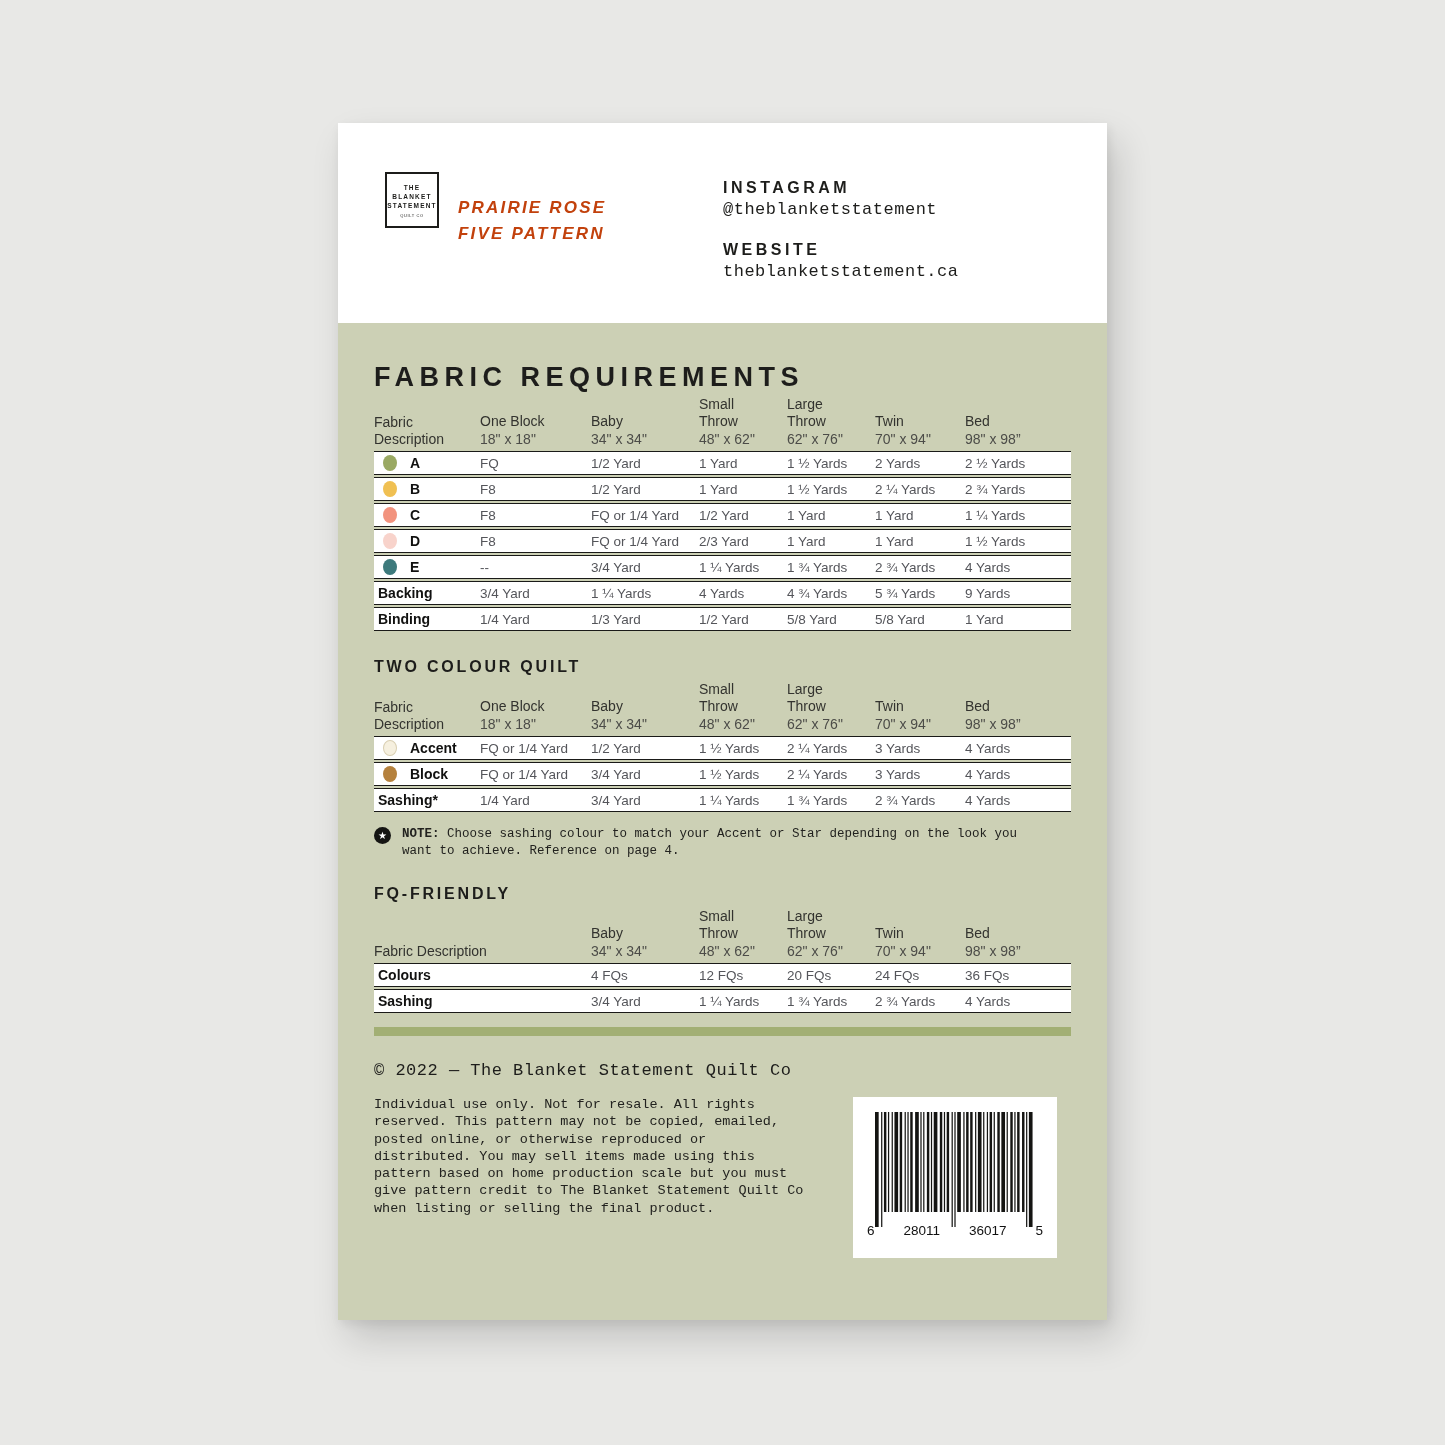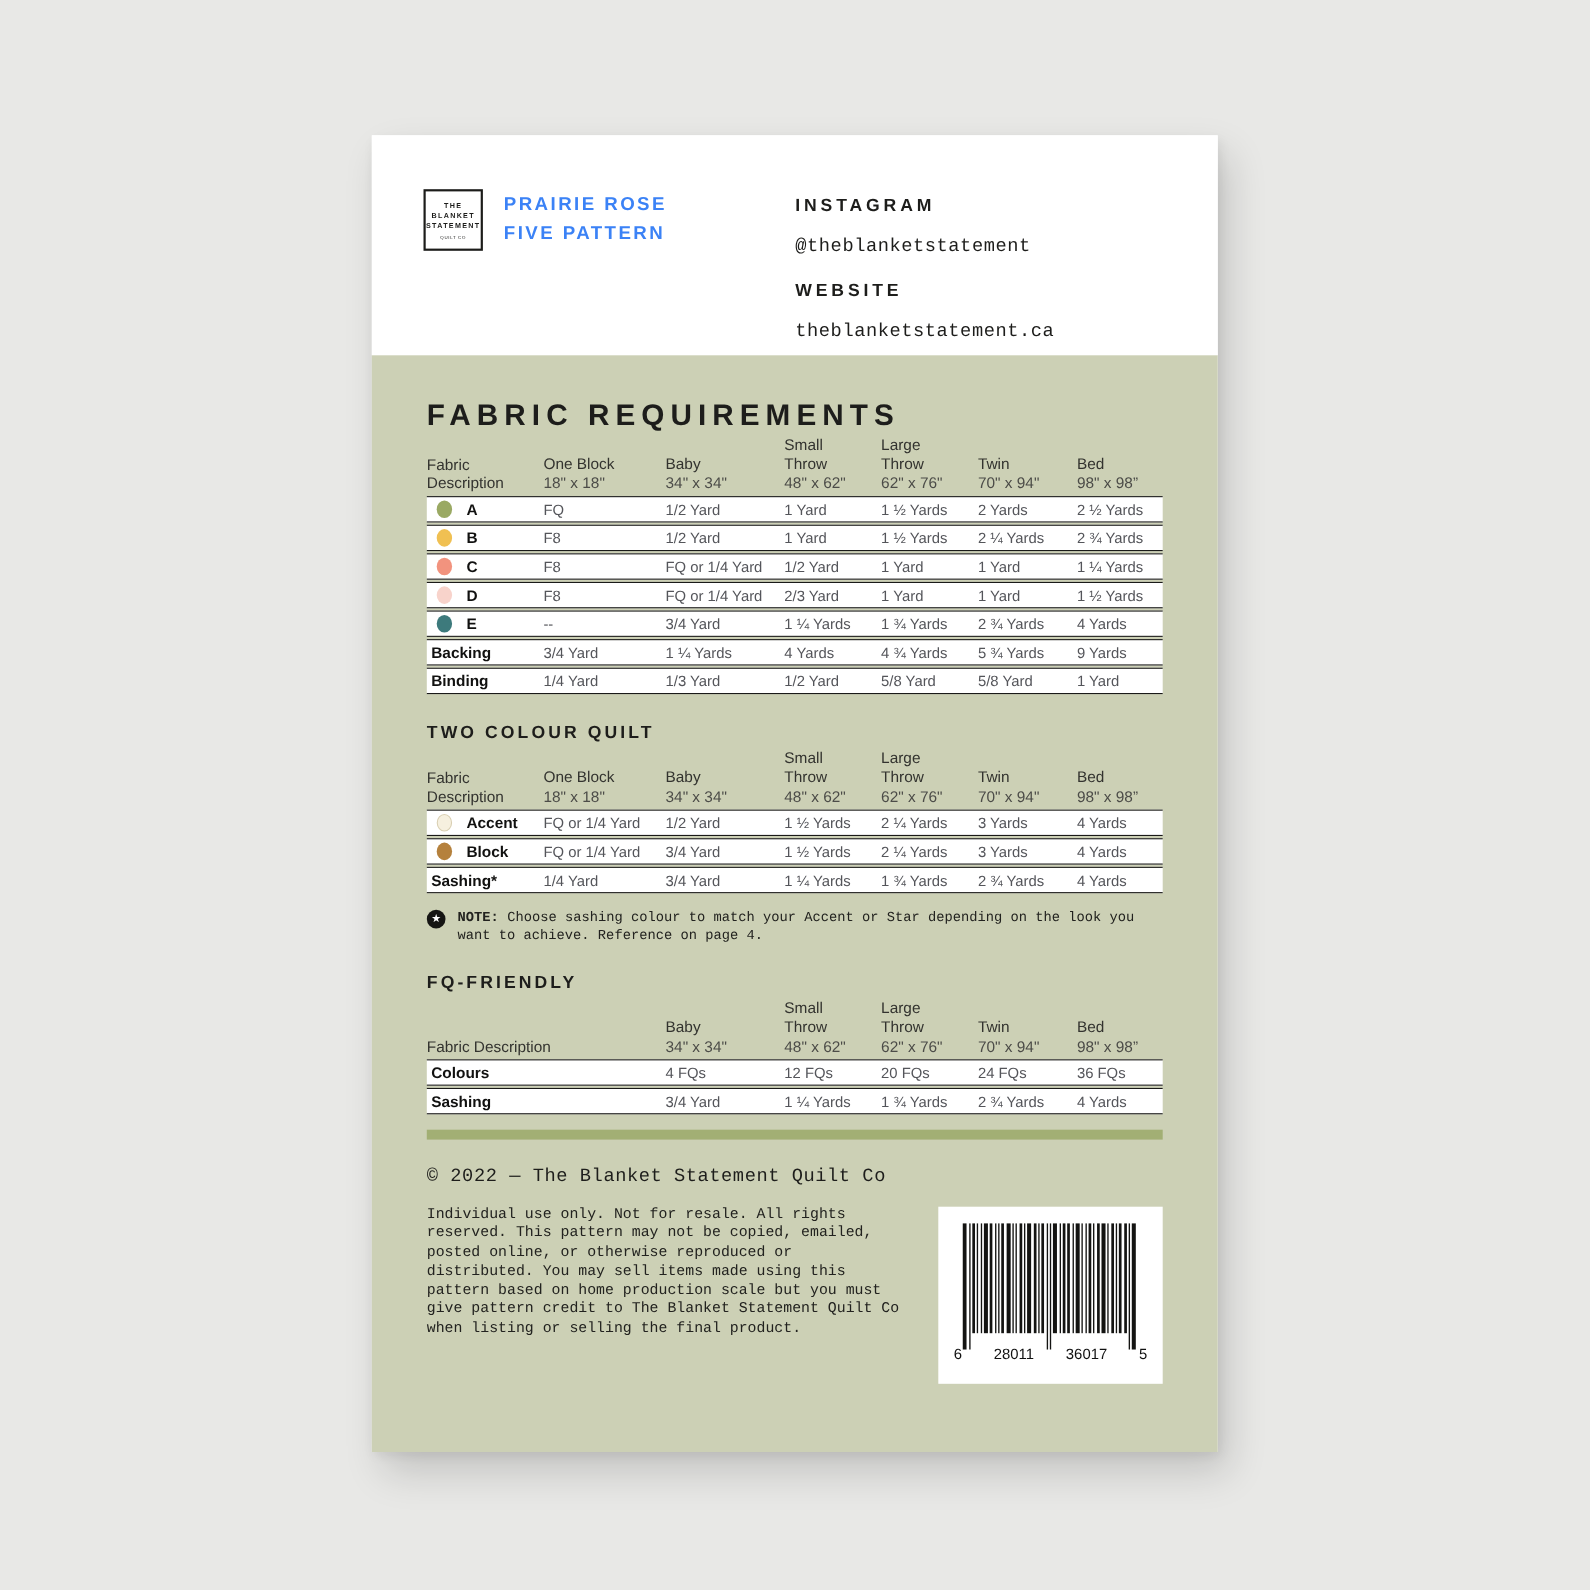--- a/index.html
+++ b/index.html
@@ -17,30 +17,30 @@
   
   .card-header{position:absolute;left:0;top:0;width:100%;height:200px;background:#ffffff;}
   .logo-box{
     position:absolute;left:47px;top:49px;width:54px;height:56px;
     border:2px solid #1c1c1a;box-sizing:border-box;
     display:flex;flex-direction:column;align-items:center;justify-content:center;
     color:#1c1c1a;
   }
   .logo-line{font-size:6.5px;font-weight:bold;letter-spacing:1.2px;line-height:9px;}
   .logo-sub{font-size:4px;letter-spacing:0.6px;margin-top:3px;}
-  .title-block{position:absolute;left:120px;top:50px;color:#3b82f6;}
+  .title-block{position:absolute;left:120px;top:72px;color:#c2410c;font-style:italic;}
   .title-line{font-size:17px;font-weight:bold;letter-spacing:2.2px;line-height:26px;}
   .contact-block{position:absolute;left:385px;top:56px;color:#1d1d1b;}
   .contact-label{font-size:16px;font-weight:bold;letter-spacing:3.5px;}
-  .contact-value{font-family:"Liberation Mono","DejaVu Sans Mono",monospace;font-size:17px;margin-top:18px;letter-spacing:0.5px;}
+  .contact-value{font-family:"Liberation Mono","DejaVu Sans Mono",monospace;font-size:17px;margin-top:3px;letter-spacing:0.5px;}
   .contact-gap{height:22px;}
   
   .card-body{
     position:absolute;left:0;top:200px;right:0;bottom:0;
-    background:#ccd0b5;box-sizing:border-box;padding:0 50px;
+    background:#ccd0b5;box-sizing:border-box;padding:0 36px;
   }
   .main-title{
     margin:40px 0 0 0;font-size:27px;font-weight:bold;letter-spacing:5.5px;
     color:#1d1d1b;line-height:29px;
   }
   .sec-heading{
     font-size:16px;font-weight:bold;letter-spacing:2.8px;color:#1d1d1b;line-height:20px;margin:0;
   }
   .sec-five .sec-heading{margin-top:15px;}
   .sec-two  .sec-heading{margin-top:26px;}

